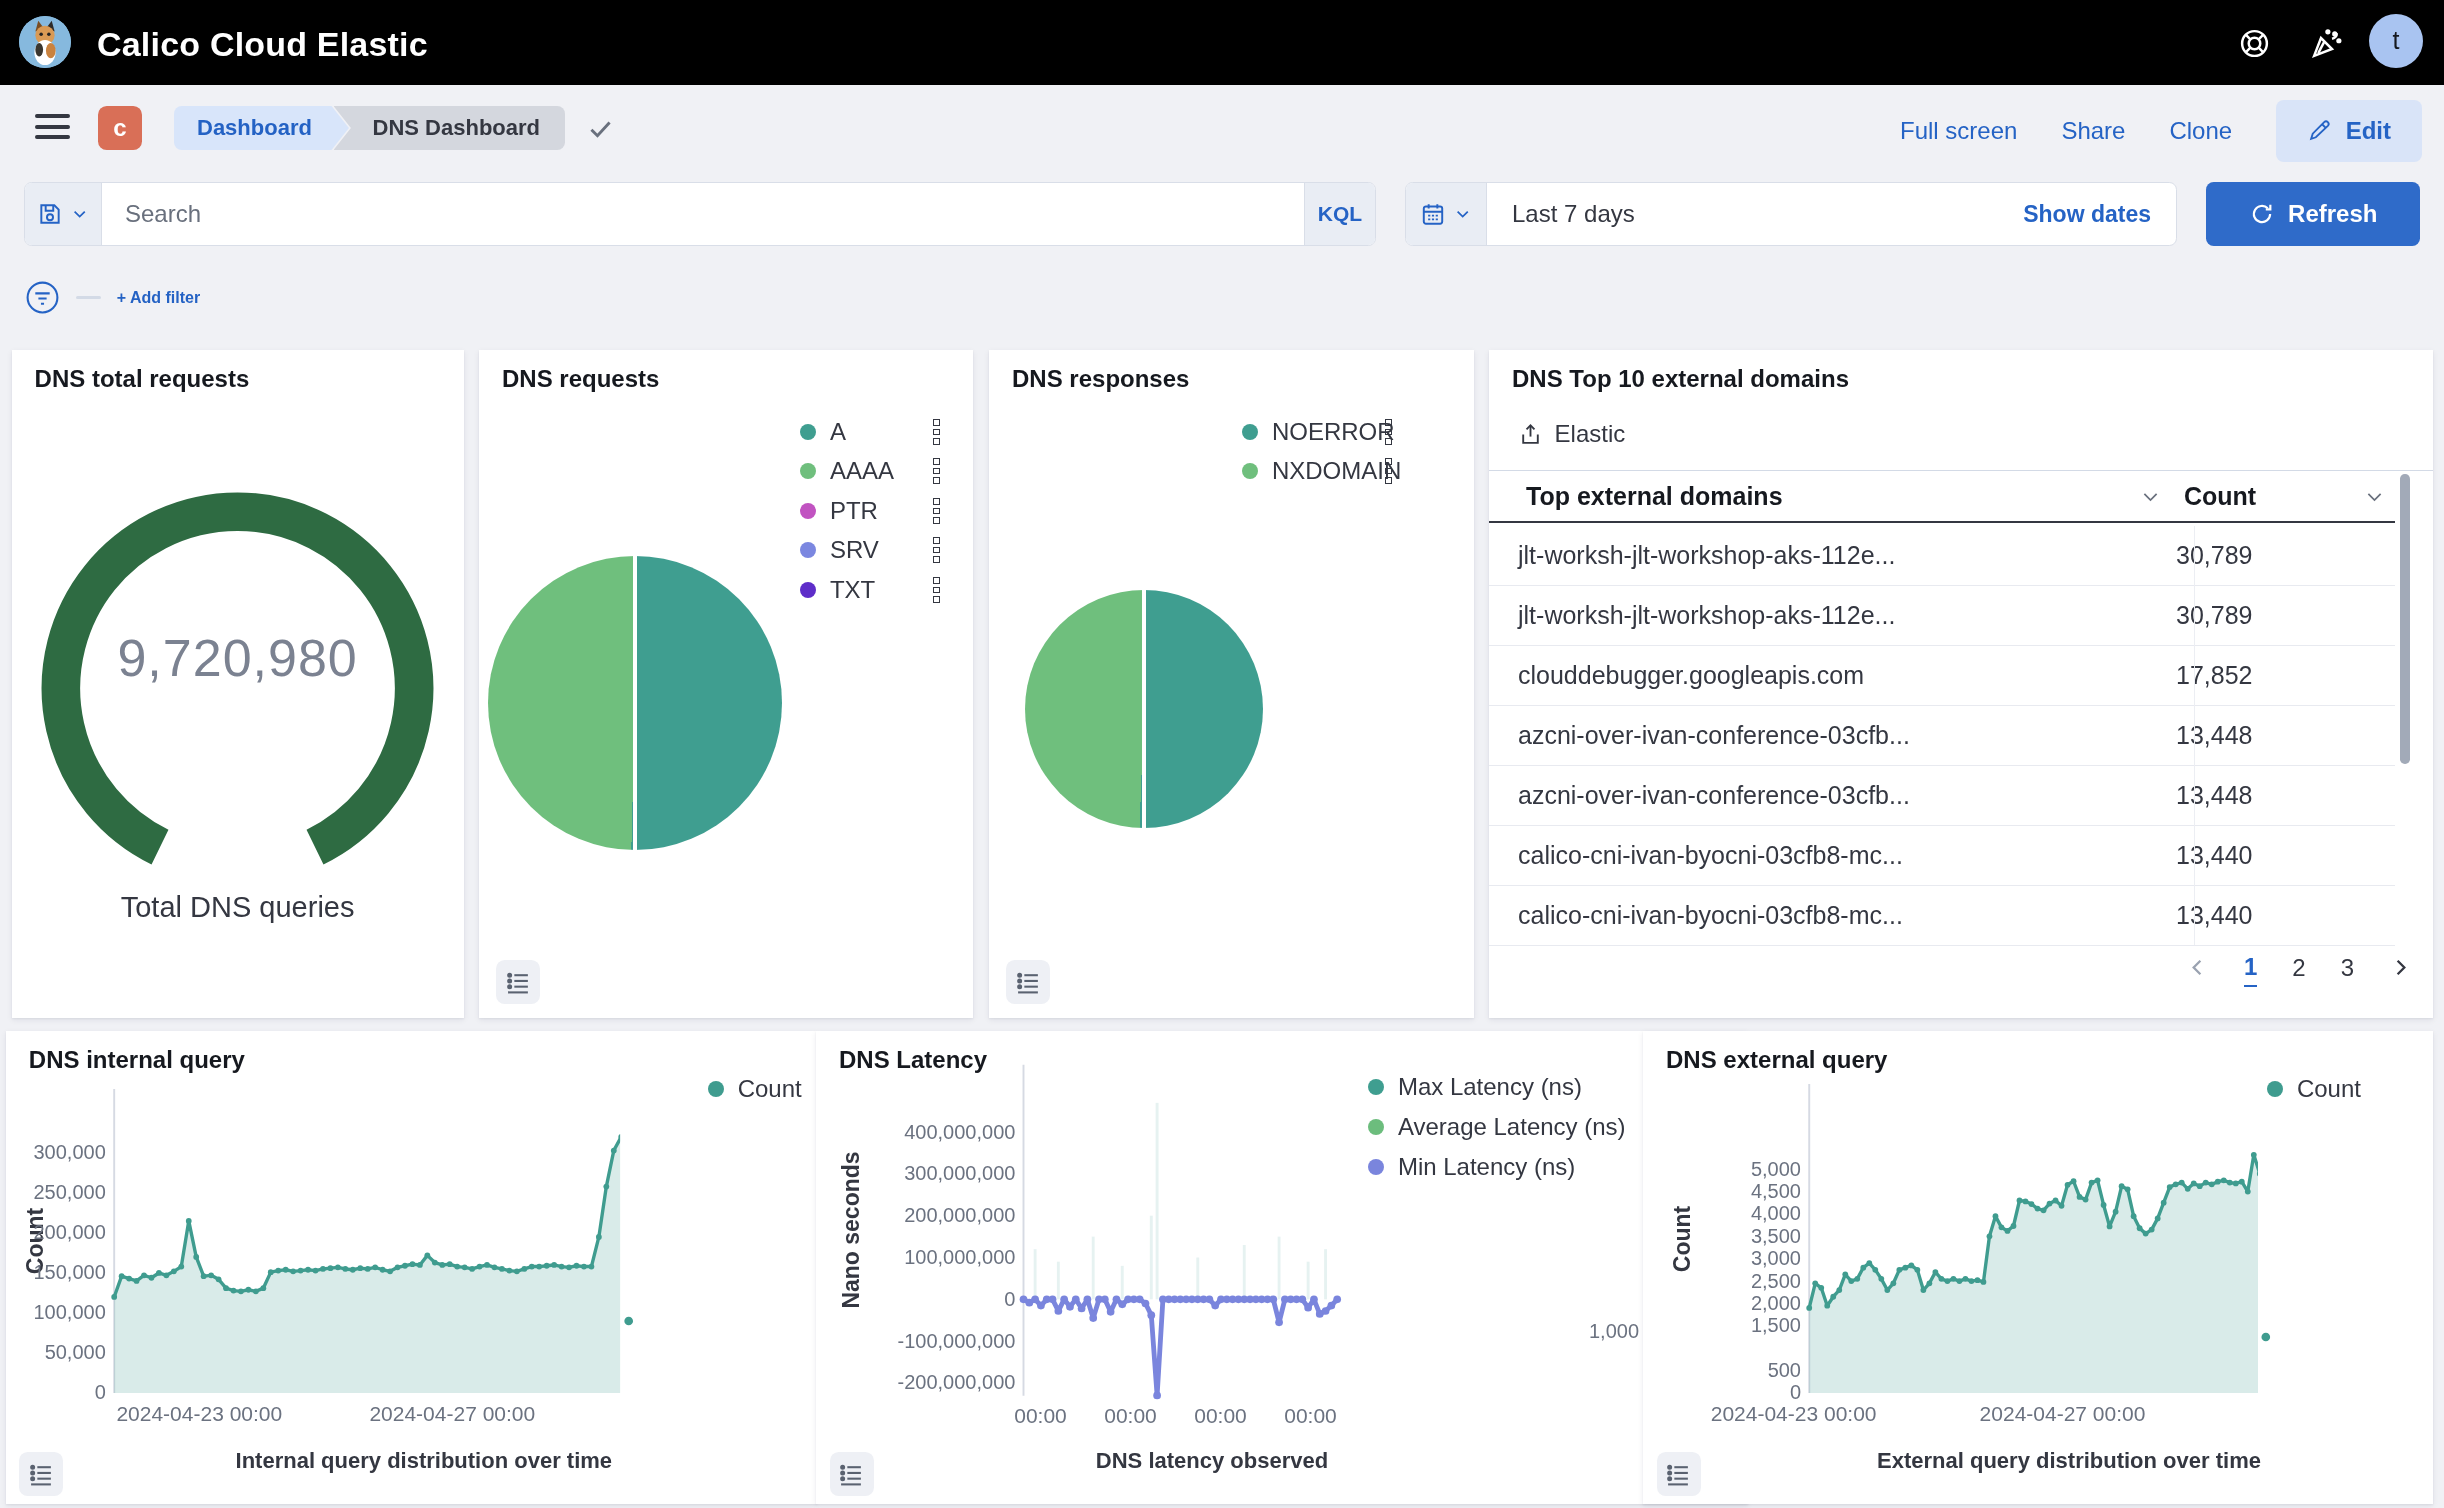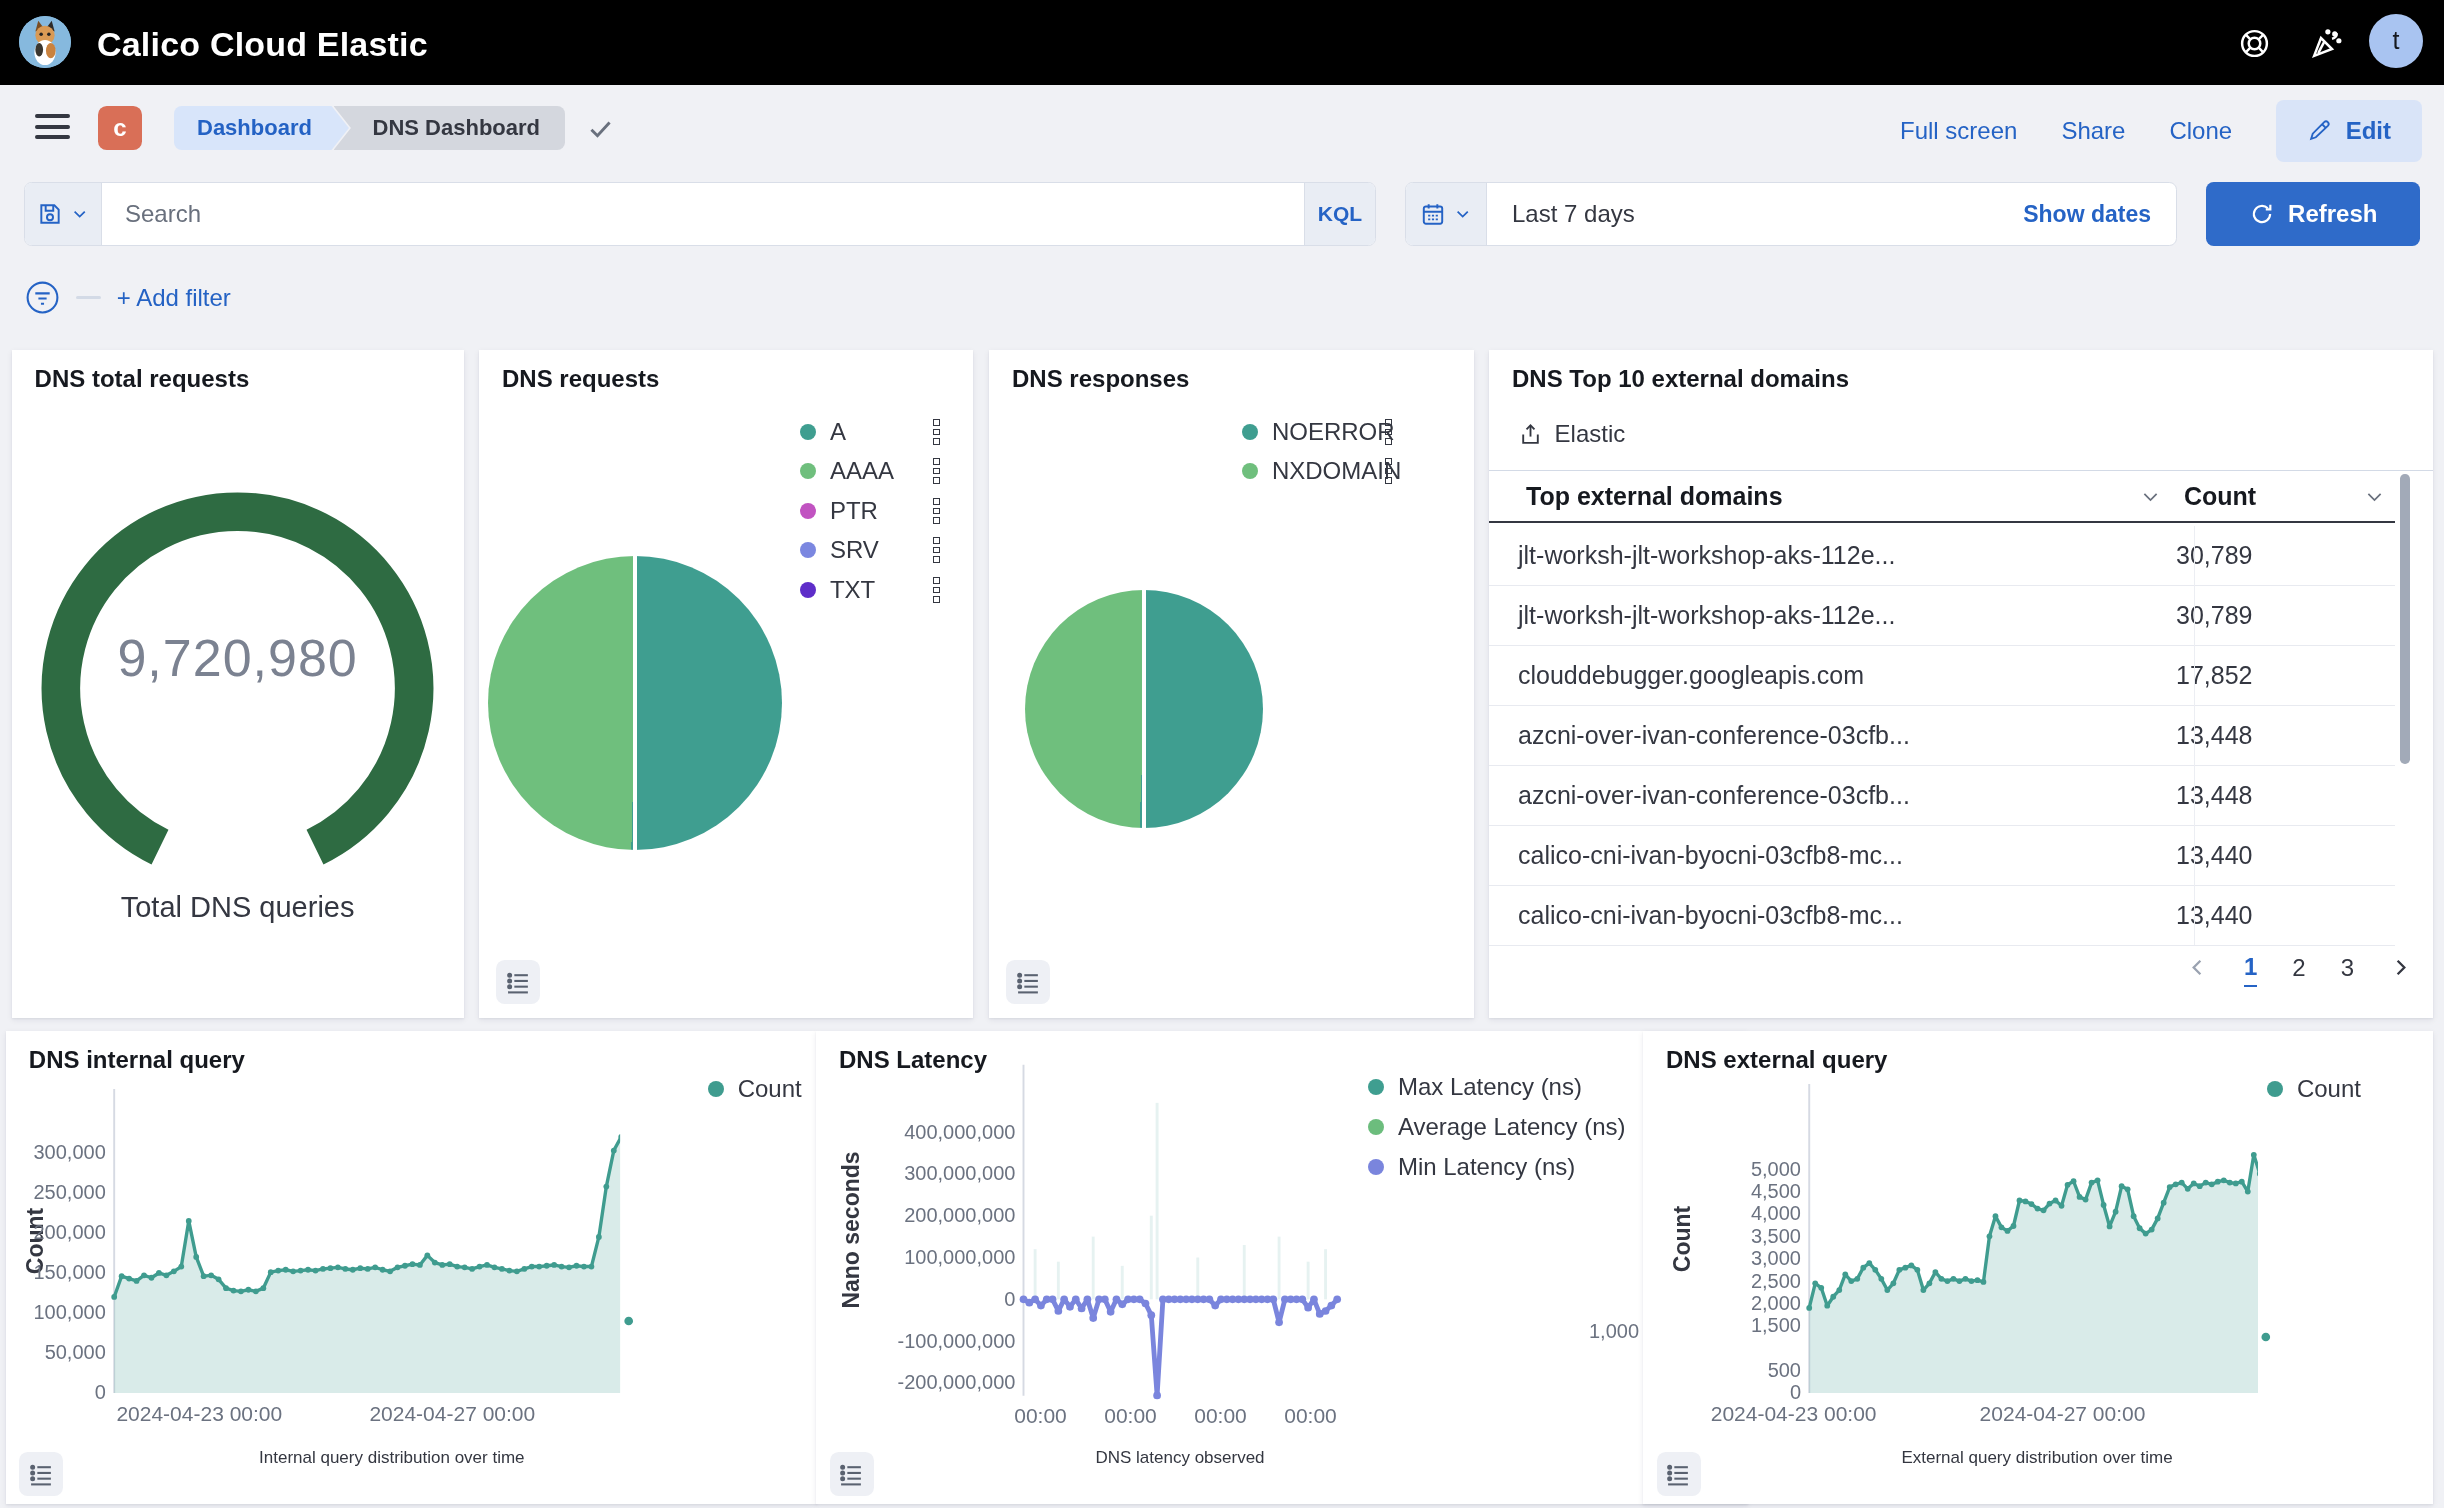--- a/index.html
+++ b/index.html
@@ -35,29 +35,29 @@
   .qseg.left{width:77px;border-right:1px solid #d9dee8;}
   .qseg.right{width:71px;border-left:1px solid #d9dee8;color:#2563c5;font-weight:700;font-size:21px;}
   .qgroup input{flex:1;border:none;outline:none;font-size:24px;color:#343741;padding:0 23px;}
   .qgroup input::placeholder{color:#69707d;}
   .dgroup{position:absolute;left:1405px;top:182px;width:772px;height:64px;background:#fff;border:1px solid #d9dee8;border-radius:7.7px;display:flex;align-items:center;overflow:hidden;}
   .dtime{flex:1;font-size:24px;color:#343741;padding-left:25px;}
   .showdates{padding-right:25px;color:#2563c5;font-weight:700;font-size:23px;white-space:nowrap;cursor:pointer;}
   .refresh-btn{position:absolute;left:2206px;top:182px;width:214px;height:64px;background:#2f6bc9;border-radius:7.7px;color:#fff;font-size:24px;font-weight:700;display:flex;align-items:center;justify-content:center;gap:13.5px;cursor:pointer;}
   .addfilter-row{position:absolute;left:24px;top:278px;height:39px;display:flex;align-items:center;gap:15.4px;}
   .dash{width:25px;height:2.9px;background:#d3dae6;border-radius:1.9px;}
-  .addfilter{color:#2462c4;font-size:24px;font-weight:400;white-space:nowrap;cursor:pointer;}
+  .addfilter{color:#2462c4;font-size:16px;font-weight:700;white-space:nowrap;cursor:pointer;}
 
   
   .panel{position:absolute;background:#fff;border-radius:0;box-shadow:0 1.9px 5.8px rgba(20,30,60,.08),0 1px 1.9px rgba(20,30,60,.06);}
   .panel h3{position:absolute;left:23px;top:15.4px;margin:0;font-size:24px;font-weight:700;color:#16191f;white-space:nowrap;}
   .tick{position:absolute;font-size:20px;color:#6b7280;white-space:nowrap;}
   .xtick{position:absolute;font-size:21px;color:#6b7280;white-space:nowrap;text-align:center;}
   .y-axis-title{position:absolute;font-size:23px;font-weight:700;color:#343741;white-space:nowrap;transform:translate(-50%,-50%) rotate(-90deg);}
-  .x-axis-title{position:absolute;font-size:17px;font-weight:400;color:#343741;white-space:nowrap;transform:translateX(-50%);}
+  .x-axis-title{position:absolute;font-size:22px;font-weight:700;color:#343741;white-space:nowrap;transform:translateX(-50%);margin-left:32px;}
   .legend-item{position:absolute;display:flex;align-items:center;gap:13.5px;font-size:24px;color:#343741;white-space:nowrap;cursor:pointer;}
   .legend-dot{width:16.4px;height:16.4px;border-radius:50%;flex:none;}
   .legend-action{position:absolute;display:flex;flex-direction:column;gap:2.9px;cursor:pointer;}
   .legend-action span{width:6.8px;height:6.8px;border:1.9px solid #343741;display:block;}
   .pie{position:absolute;border-radius:50%;}
   .pie-divider{position:absolute;width:3.9px;background:#fff;}
   .listicon-btn{position:absolute;width:44px;height:44px;border-radius:8.7px;background:#eef0f5;display:flex;align-items:center;justify-content:center;cursor:pointer;}
 
   
   .gauge-value{position:absolute;left:0;width:452px;text-align:center;font-size:52px;color:#7b8291;letter-spacing:1px;}

